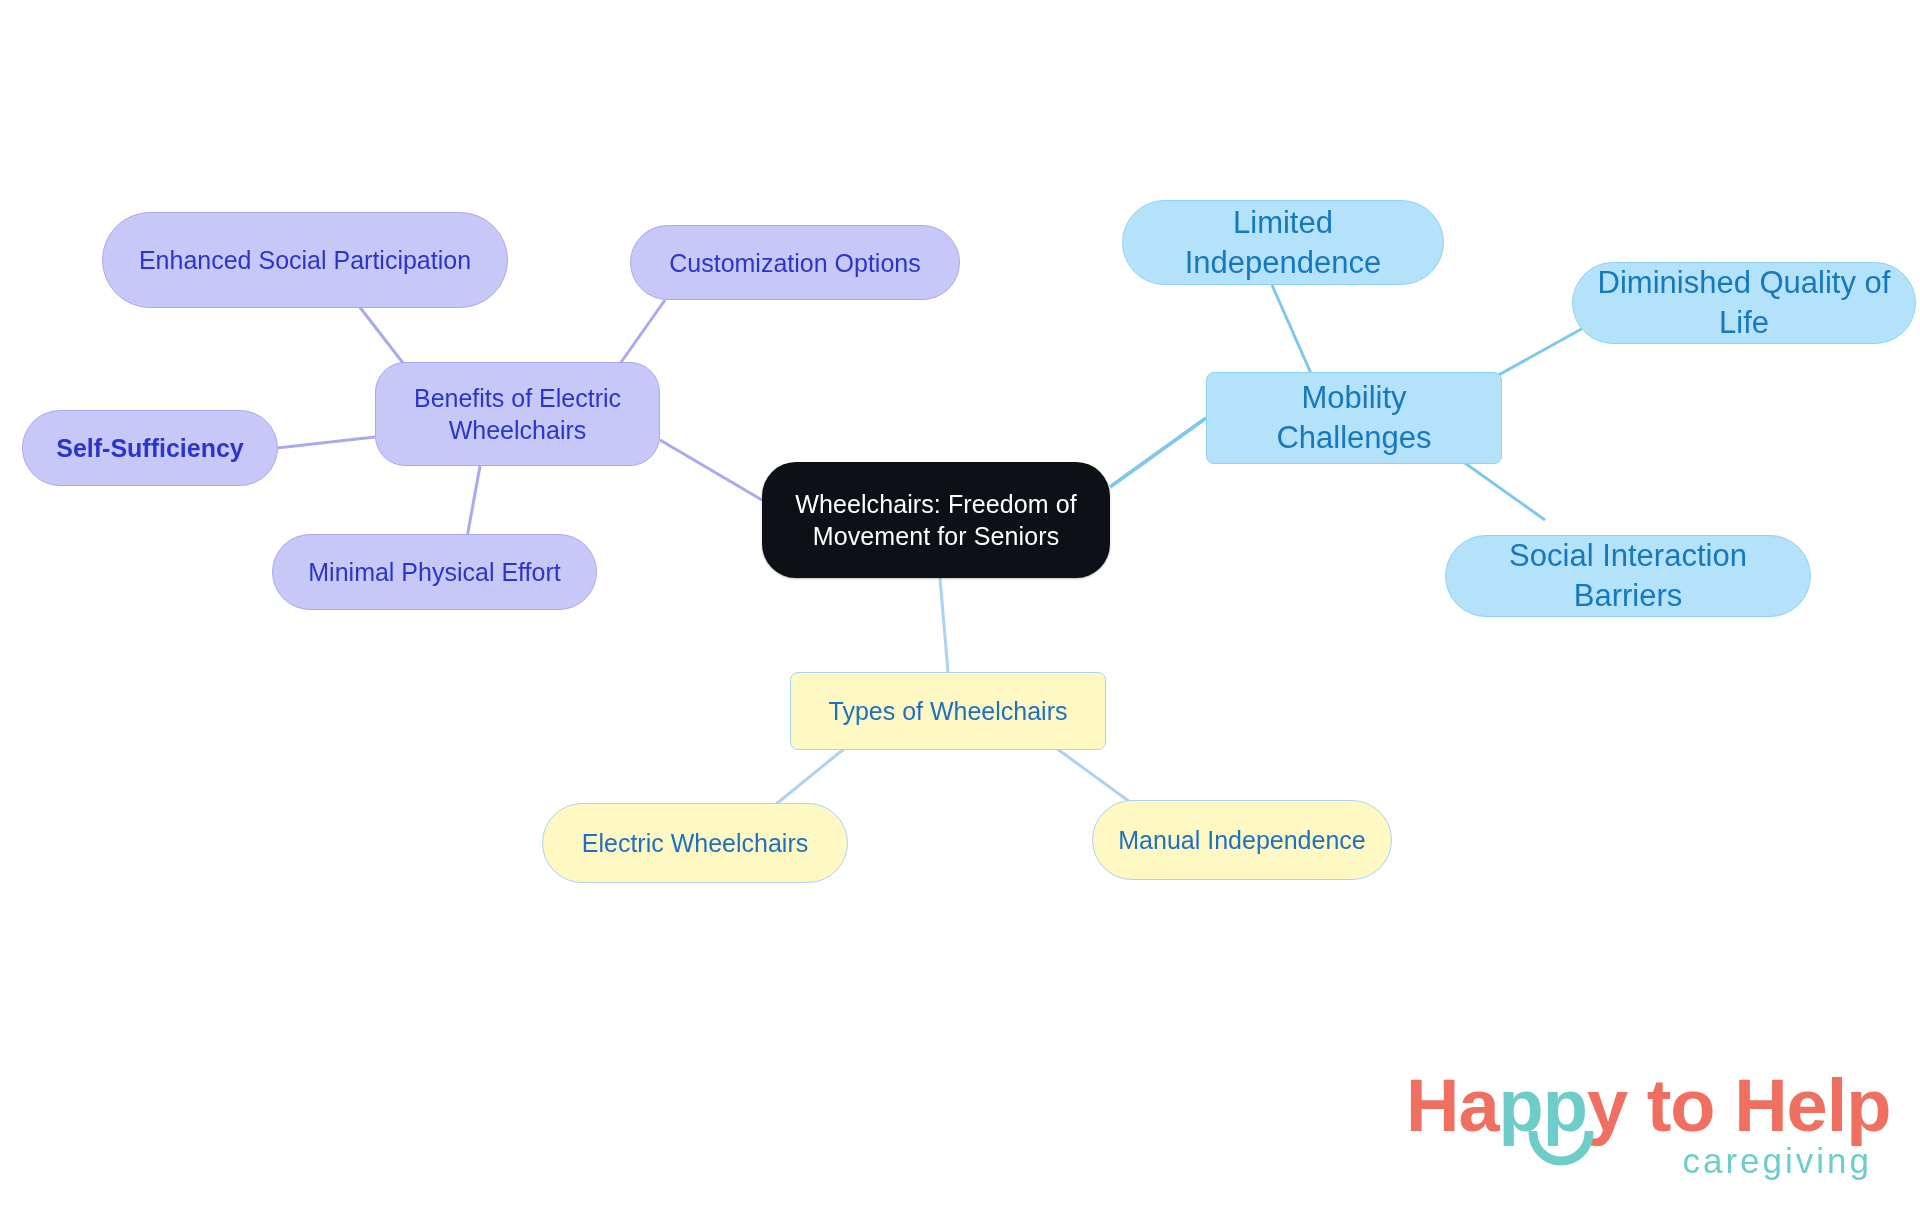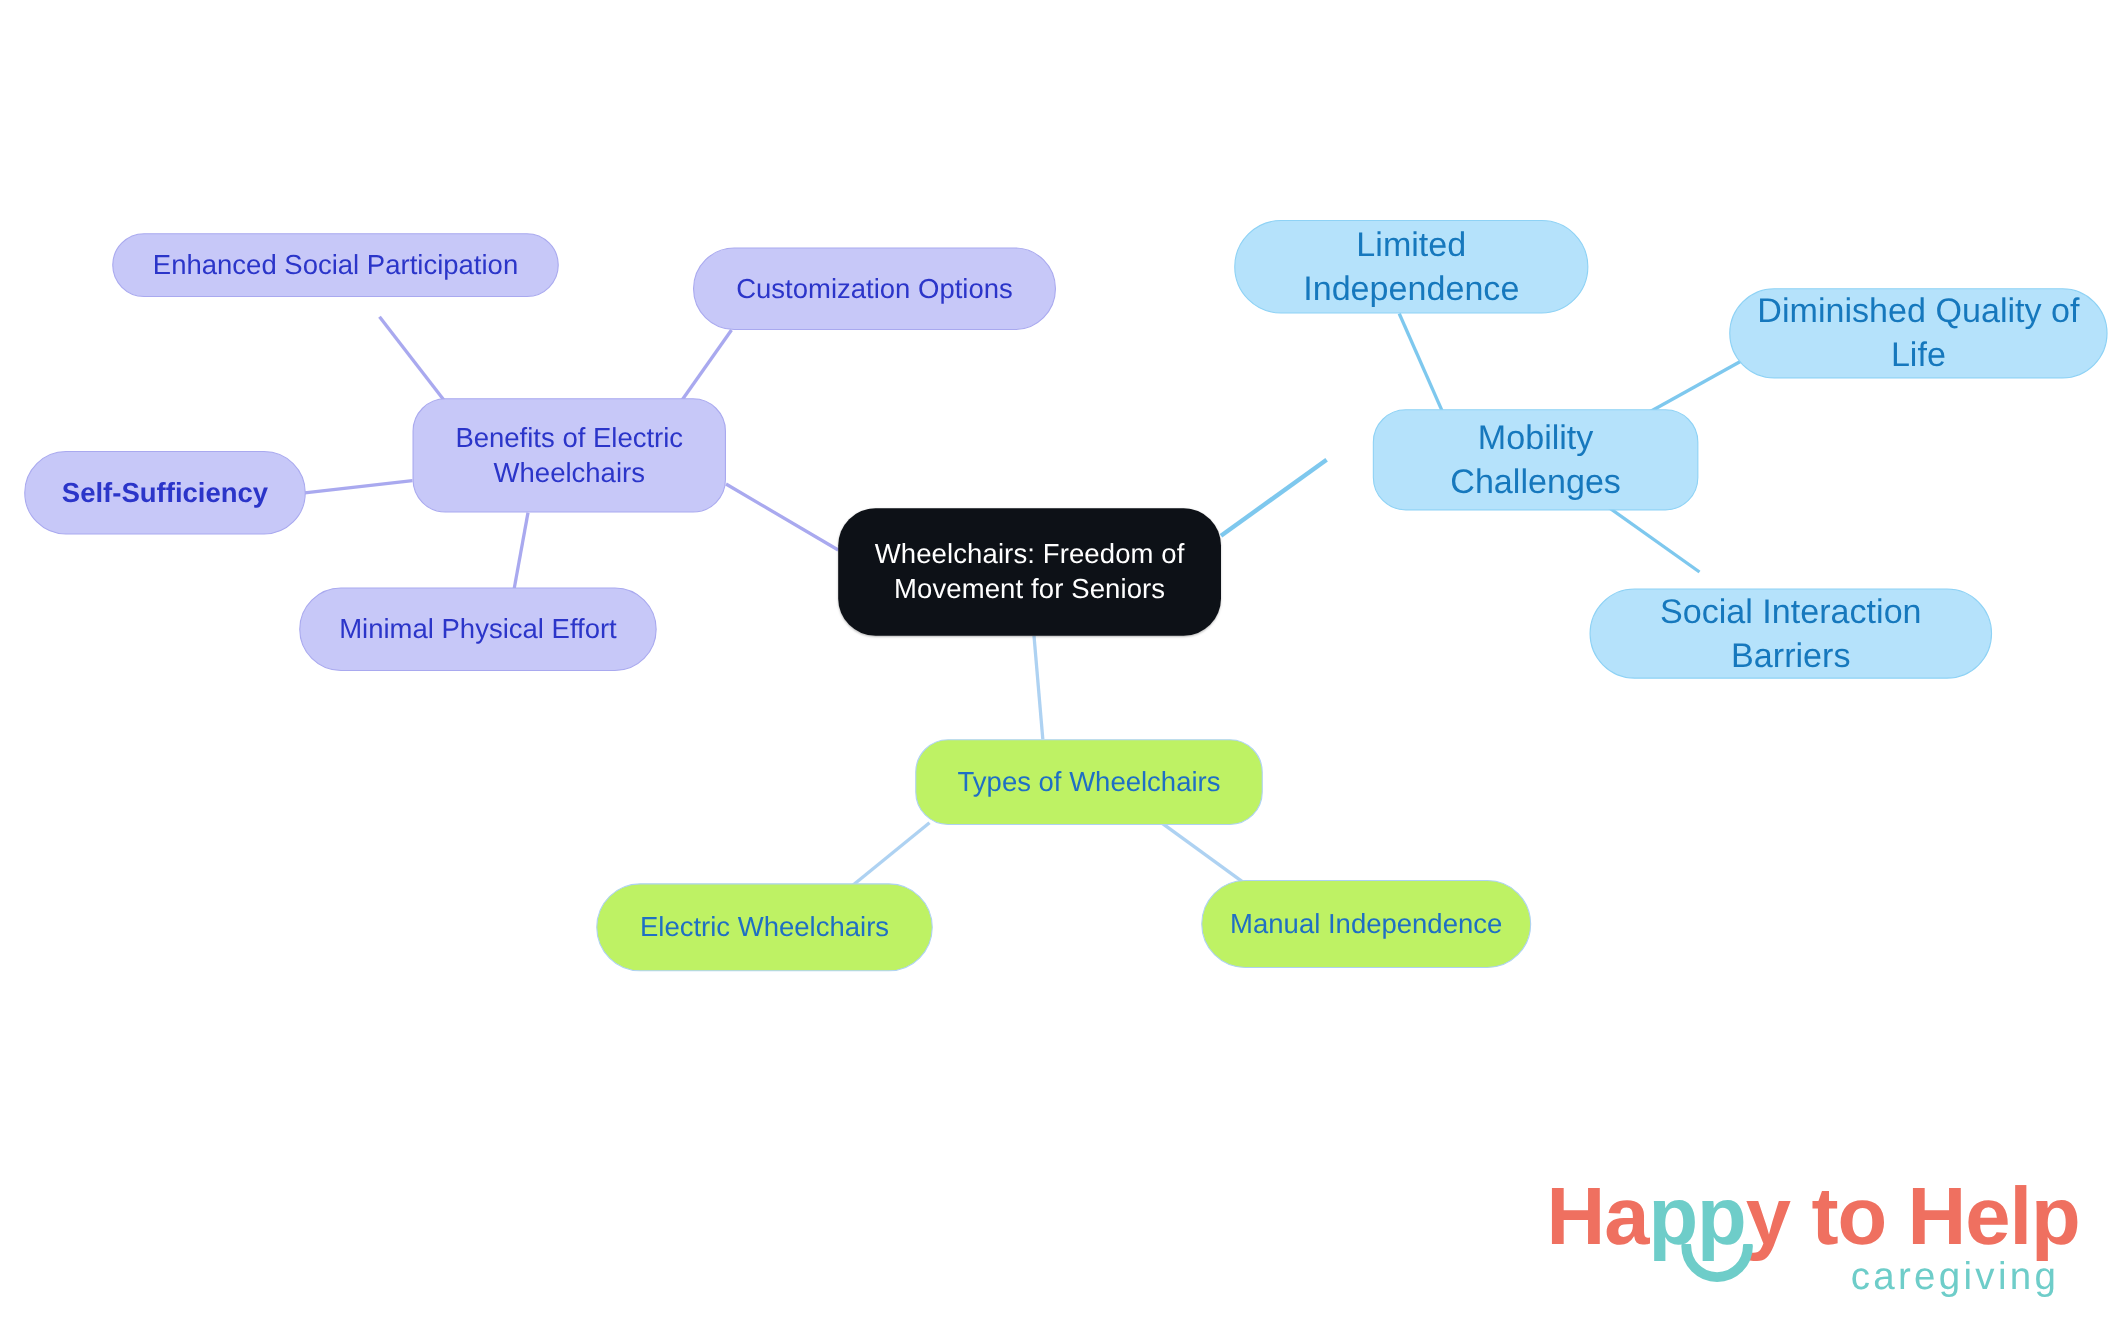--- a/index.html
+++ b/index.html
@@ -56,28 +56,27 @@
   .node.purple-branch {
     border-radius: 30px;
   }
   .node.blue {
     background: #b5e2fb;
     border: 1.6px solid #8ed2f5;
     color: #1678bd;
     font-size: 31px;
   }
   .node.blue-pale {
-    background: #bef264;
+    background: #fef9c3;
     border: 1.6px solid #aed2f2;
     color: #1f6fc4;
     font-size: 25px;
   }
   .node.blue-branch {
-    border-radius: 30px;
-    margin-left: 42px;
+    border-radius: 8px;
   }
 
   
   #logo {
     position: absolute;
     right: 44px;
     bottom: 28px;
     width: 470px;
     height: 118px;
   }
@@ -142,21 +141,21 @@
 
     <line x1="1056" y1="748" x2="1130" y2="802" stroke="#aed2f2" stroke-width="3"></line>
   </svg>
 
   <div class="node purple purple-branch" style="left:375px; top:362px; width:285px; height:104px;">Benefits of Electric
 Wheelchairs</div>
 
   <div class="node root" style="left:762px; top:462px; width:348px; height:116px;">Wheelchairs: Freedom of
 Movement for Seniors</div>
 
-  <div class="node purple" style="left:102px; top:212px; width:406px; height:58px;">Enhanced Social Participation</div>
+  <div class="node purple" style="left:102px; top:212px; width:406px; height:96px;">Enhanced Social Participation</div>
 
   <div class="node purple" style="left:630px; top:225px; width:330px; height:75px;">Customization Options</div>
 
   <div class="node purple" style="left:22px; top:410px; width:256px; height:76px;font-weight:bold;">Self-Sufficiency</div>
 
   <div class="node purple" style="left:272px; top:534px; width:325px; height:76px;">Minimal Physical Effort</div>
 
   <div class="node blue blue-branch" style="left:1206px; top:372px; width:296px; height:92px;">Mobility Challenges</div>
 
   <div class="node blue" style="left:1122px; top:200px; width:322px; height:85px;">Limited Independence</div>

